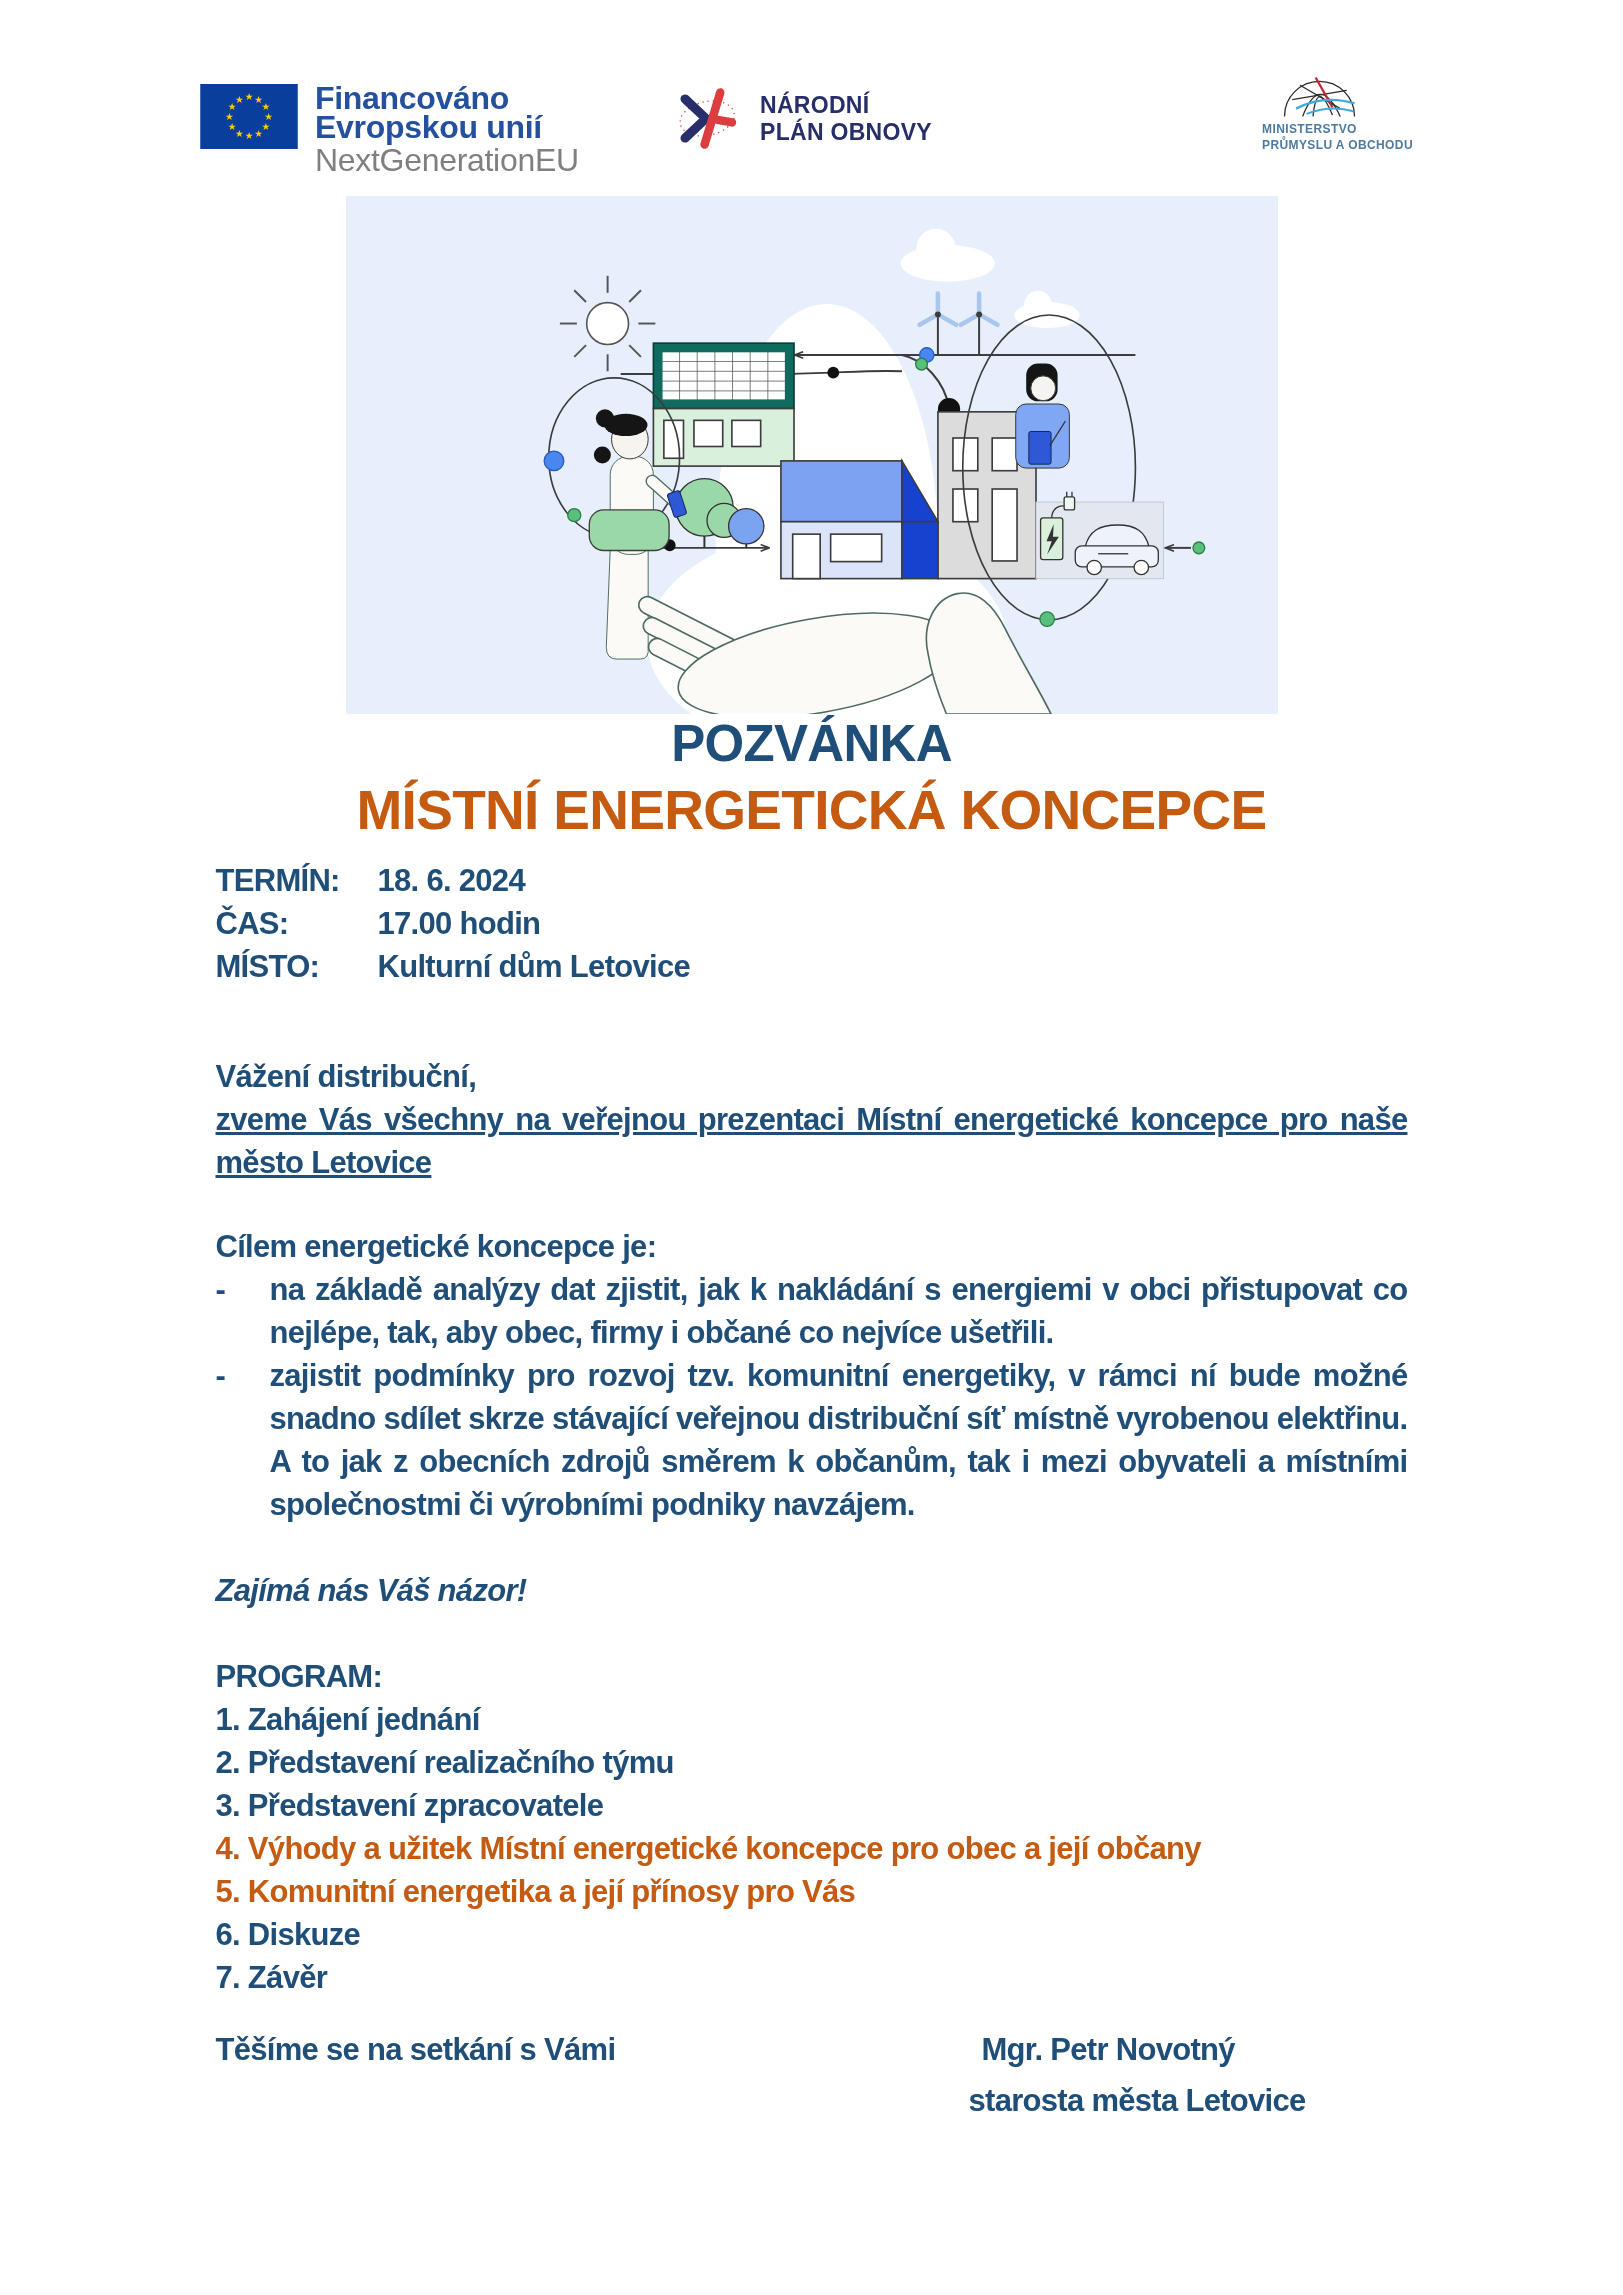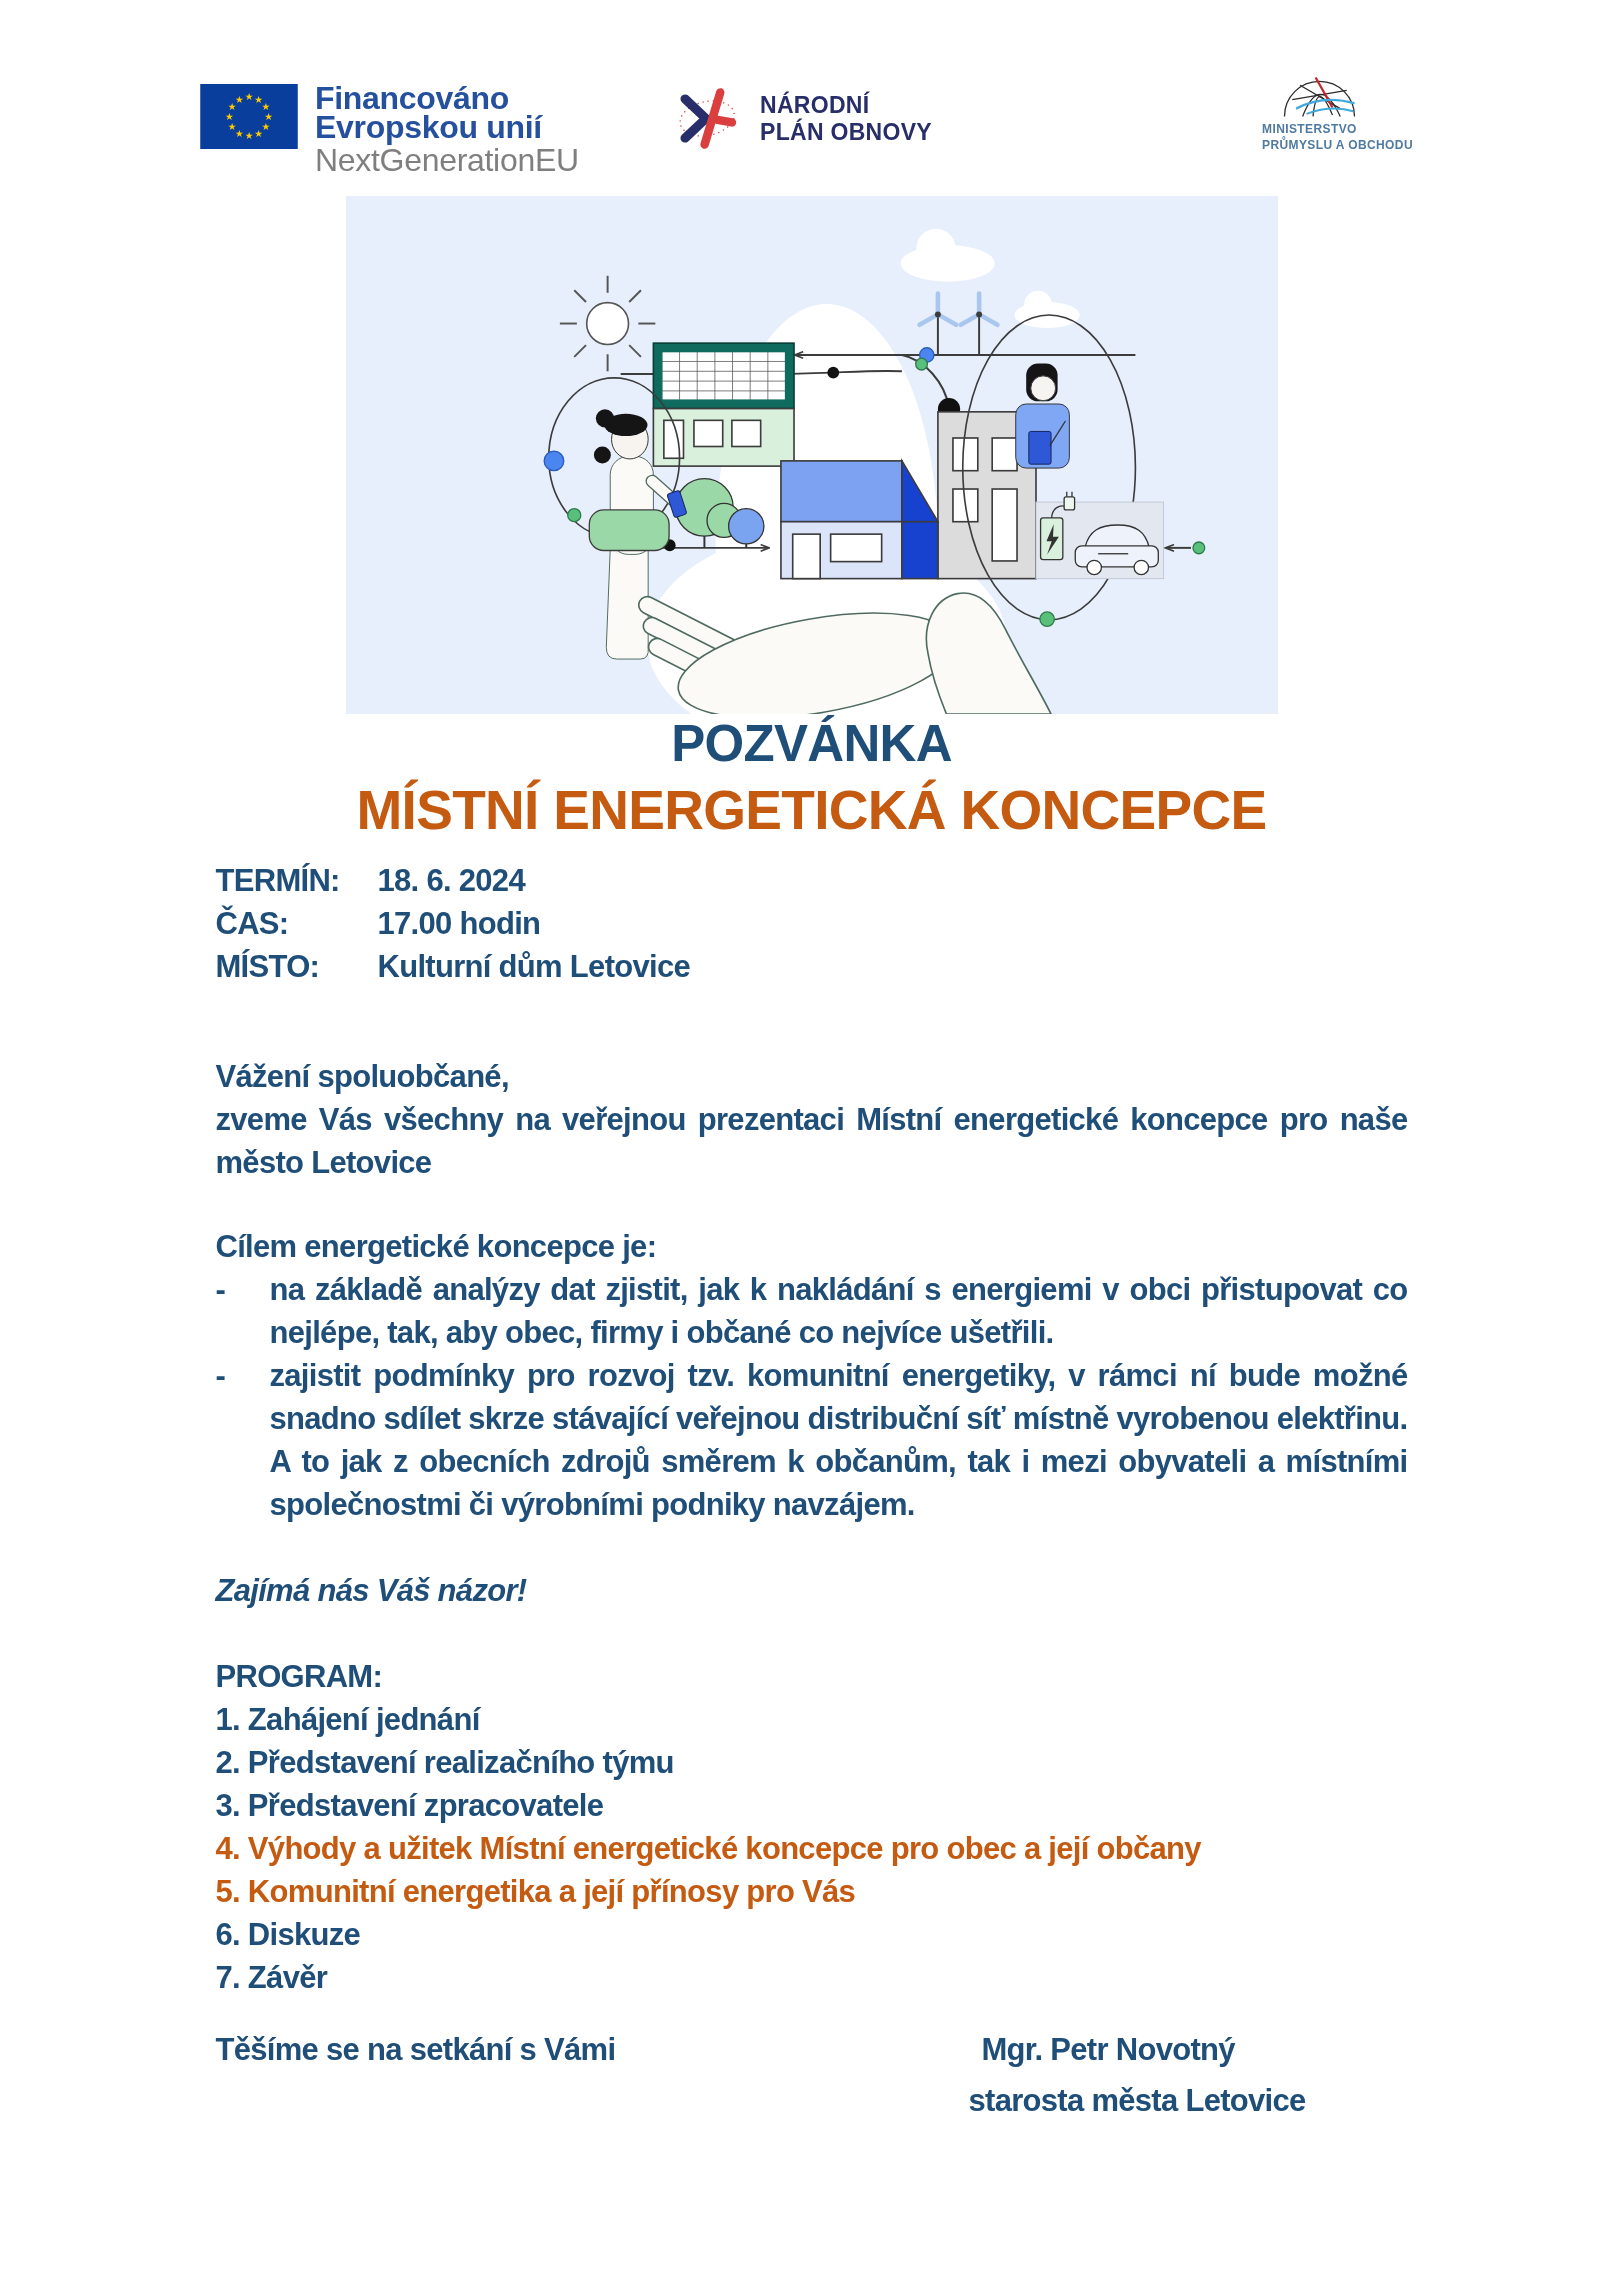--- a/index.html
+++ b/index.html
@@ -28,21 +28,21 @@
   .illustration{display:block;margin:23px auto 0 auto;}
   
   .title{margin-top:0;text-align:center;font-size:51px;line-height:60px;letter-spacing:-0.7px;}
   .subtitle{margin-top:5.2px;text-align:center;font-size:55px;line-height:63px;letter-spacing:-0.7px;color:var(--accent_orange);}
   
   .content{width:1192px;margin:0 auto;font-size:31px;line-height:43px;letter-spacing:-0.7px;}
   .details{margin-top:17px;}
   .detail-row{display:flex;}
   .detail-label{width:162px;flex:none;}
   .intro-salutation{margin-top:67px;}
-  .intro-body{text-align:justify;}
+  .intro-body{text-align:justify;text-decoration:underline;}
   .goals-heading{margin-top:41px;}
   .goal-item{position:relative;padding-left:54px;text-align:justify;}
   .goal-item .dash{position:absolute;left:0;top:0;}
   .opinion{margin-top:43px;font-style:italic;}
   .program-heading{margin-top:43px;}
   .program-item[data-color="orange"]{color:var(--accent_orange);}
   
   .footer{width:1192px;margin:25px auto 0 auto;display:flex;font-size:31px;letter-spacing:-0.7px;}
   .footer-closing{width:753px;flex:none;line-height:51px;}
   .signature{line-height:51px;}
@@ -287,21 +287,21 @@
       <div class="detail-row">
         <span class="detail-label">ČAS:</span>
         <span class="detail-value">17.00 hodin</span>
       </div>
       <div class="detail-row">
         <span class="detail-label">MÍSTO:</span>
         <span class="detail-value">Kulturní dům Letovice</span>
       </div>
     </div>
 
-    <div class="intro-salutation">Vážení spoluobčané,</div>
+    <div class="intro-salutation">Vážení distribuční,</div>
     <div class="intro-body">zveme Vás všechny na veřejnou prezentaci Místní energetické koncepce pro naše město Letovice</div>
 
     <div class="goals-heading">Cílem energetické koncepce je:</div>
     <div class="goal-item">
       <span class="dash">-</span>
       <span>na základě analýzy dat zjistit, jak k nakládání s energiemi v obci přistupovat co nejlépe, tak, aby obec, firmy i občané co nejvíce ušetřili.</span>
     </div>
     <div class="goal-item">
       <span class="dash">-</span>
       <span>zajistit podmínky pro rozvoj tzv. komunitní energetiky, v rámci ní bude možné snadno sdílet skrze stávající veřejnou distribuční síť místně vyrobenou elektřinu. A to jak z obecních zdrojů směrem k občanům, tak i mezi obyvateli a místními společnostmi či výrobními podniky navzájem.</span>

